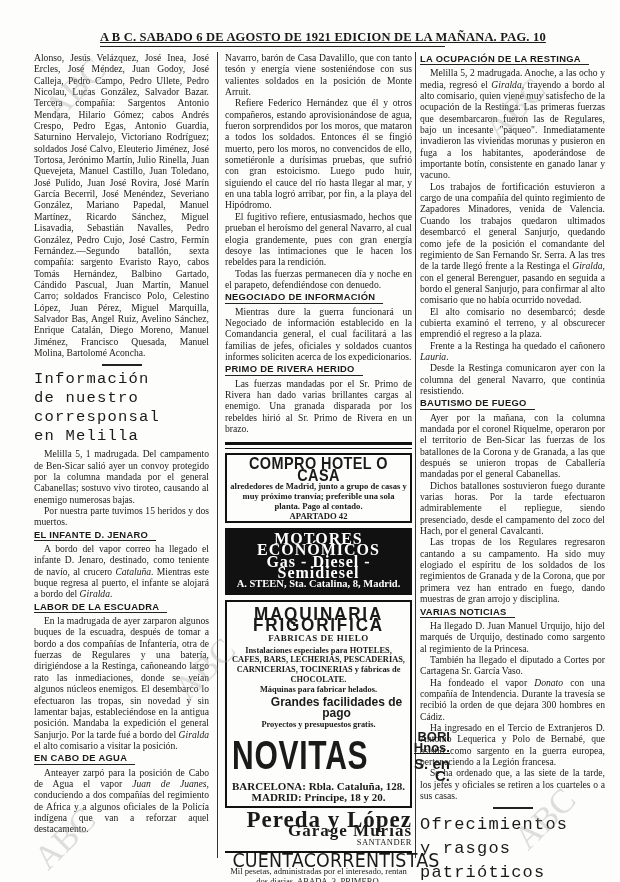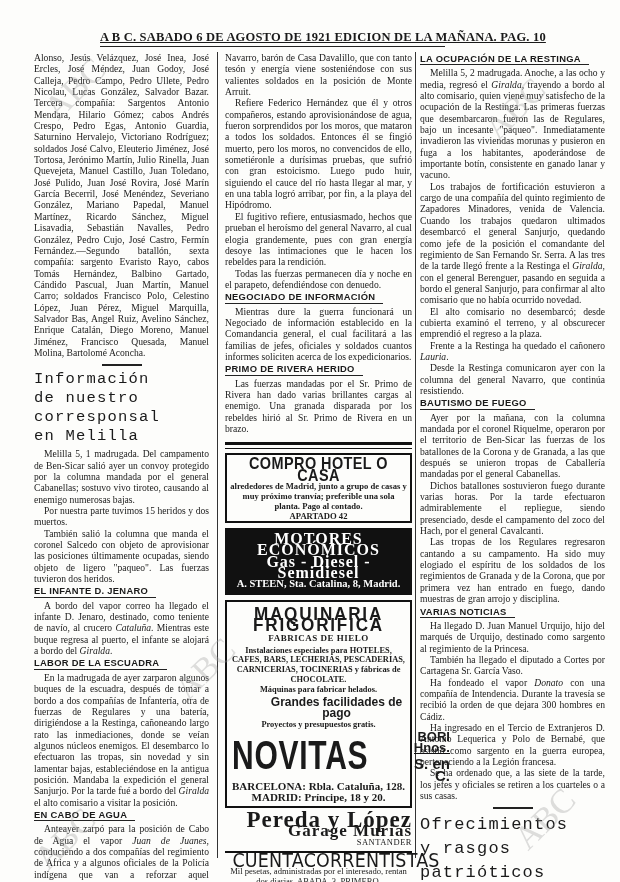--- a/index.html
+++ b/index.html
@@ -70,21 +70,20 @@
 <div class="col col1">
   <p class="noind">Alonso, Jesús Velázquez, José Inea, José Ercles, José Méndez, Juan Godoy, José Calleja, Pedro Campo, Pedro Ullete, Pedro Nicolau, Lucas González, Salvador Bazar. Tercera compañía: Sargentos Antonio Mendara, Hilario Gómez; cabos Andrés Crespo, Pedro Egas, Antonio Guardia, Saturnino Hervalejo, Victoriano Rodríguez; soldados José Calvo, Eleuterio Jiménez, José Tortosa, Jerónimo Martín, Julio Rinella, Juan Quevejeta, Manuel Castillo, Juan Toledano, José Pulido, Juan José Rovira, José Marín García Becerril, José Menéndez, Severiano González, Mariano Papedal, Manuel Martínez, Ricardo Sánchez, Miguel Lisavadia, Sebastián Navalles, Pedro González, Pedro Cujo, José Castro, Fermín Fernández.—Segundo batallón, sexta compañía: sargento Evaristo Rayo, cabos Tomás Hernández, Balbino Gartado, Cándido Pascual, Juan Martín, Manuel Carro; soldados Francisco Polo, Celestino López, Juan Pérez, Miguel Marquilla, Salvador Bas, Angel Ruiz, Avelino Sánchez, Enrique Catalán, Diego Moreno, Manuel Jiménez, Francisco Quesada, Manuel Molina, Bartolomé Aconcha.</p>
   <div class="shortrule"></div>
   <div class="bighead">
     <div>Información</div>
     <div>de nuestro corresponsal</div>
     <div>en Melilla</div>
   </div>
   <p>Melilla 5, 1 madrugada. Del campamento de Ben-Sicar salió ayer un convoy protegido por la columna mandada por el general Cabanellas; sostuvo vivo tiroteo, causando al enemigo numerosas bajas.</p>
   <p>Por nuestra parte tuvimos 15 heridos y dos muertos.</p>
-  <p>También salió la columna que manda el coronel Salcedo con objeto de aprovisionar las posiciones últimamente ocupadas, siendo objeto de ligero "paqueo". Las fuerzas tuvieron dos heridos.</p>
   <div class="head">EL INFANTE D. JENARO</div>
   <p><span>A bordo del vapor correo ha llegado el infante D. Jenaro, destinado, como teniente de navío, al crucero </span><i>Cataluña</i><span>. Mientras este buque regresa al puerto, el infante se alojará a bordo del </span><i>Giralda</i><span>.</span></p>
   <div class="head">LABOR DE LA ESCUADRA</div>
   <p><span>En la madrugada de ayer zarparon algunos buques de la escuadra, después de tomar a bordo a dos compañías de Infantería, otra de fuerzas de Regulares y una batería, dirigiéndose a la Restinga, cañoneando largo rato las inmediaciones, donde se veían algunos núcleos enemigos. El desembarco lo efectuaron las tropas, sin novedad y sin lamentar bajas, estableciéndose en la antigua posición. Mandaba la expedición el general Sanjurjo. Por la tarde fué a bordo del </span><i>Giralda</i><span> el alto comisario a visitar la posición.</span></p>
   <div class="head">EN CABO DE AGUA</div>
   <p><span>Anteayer zarpó para la posición de Cabo de Agua el vapor </span><i>Juan de Juanes</i><span>, conduciendo a dos compañías del regimiento de Africa y a algunos oficiales de la Policía indígena que van a reforzar aquel destacamento.</span></p>
   
   
   
   

